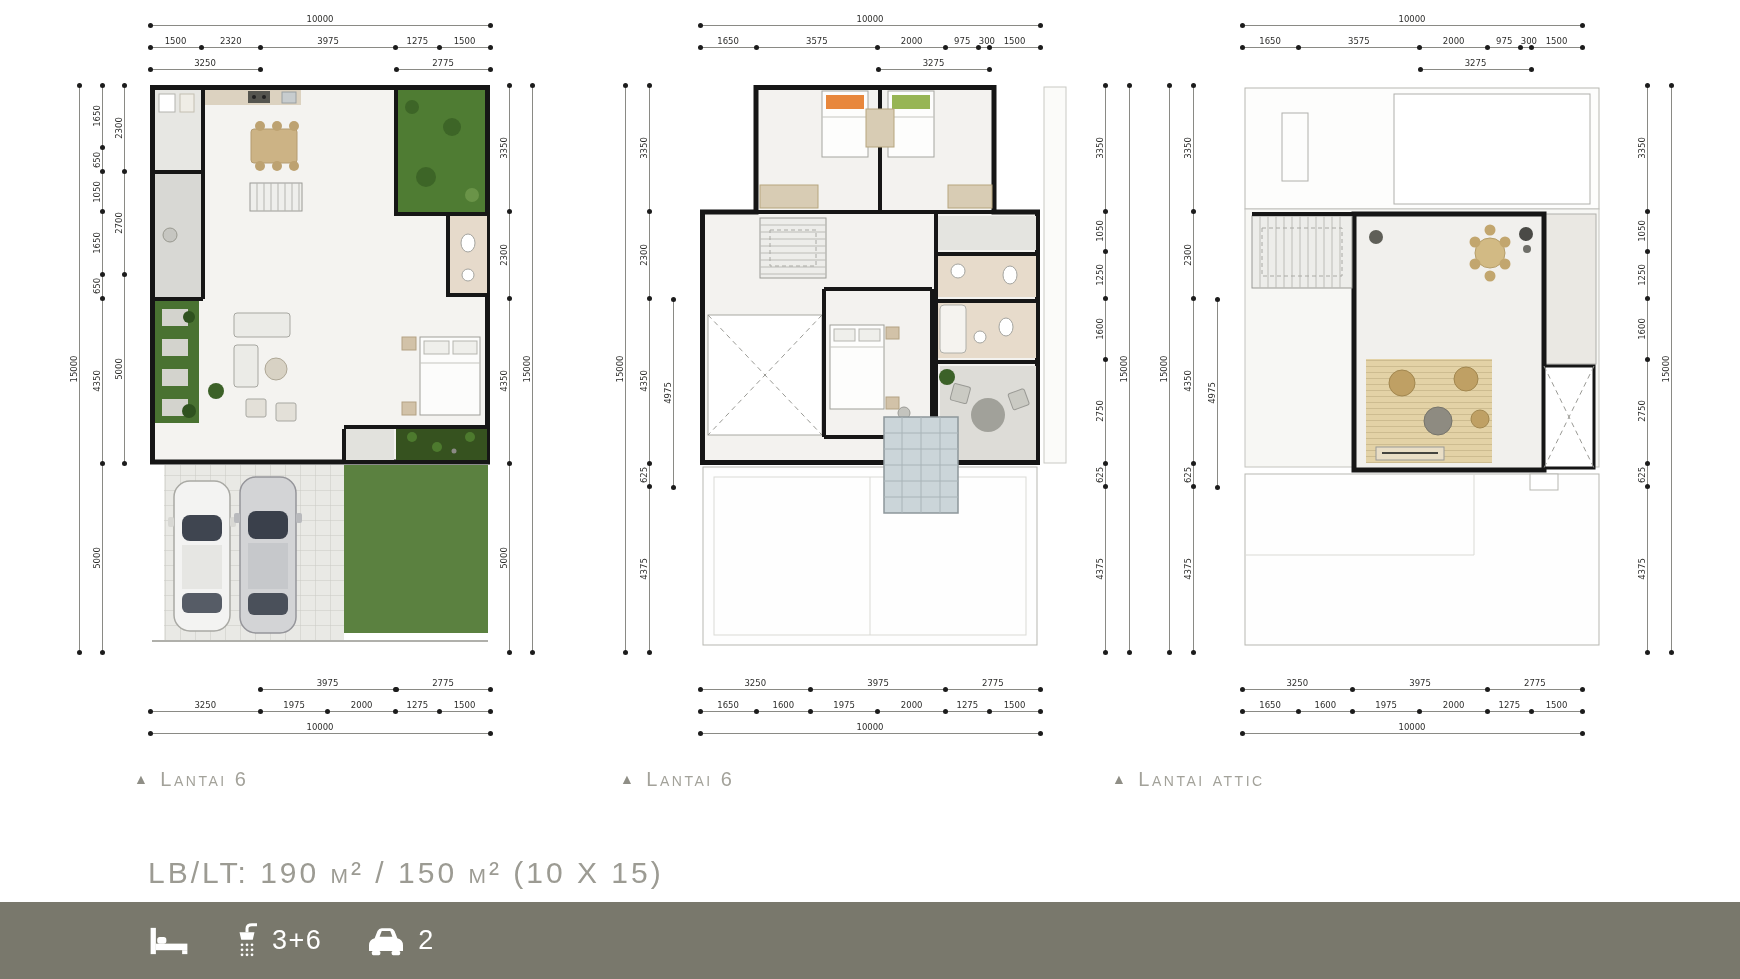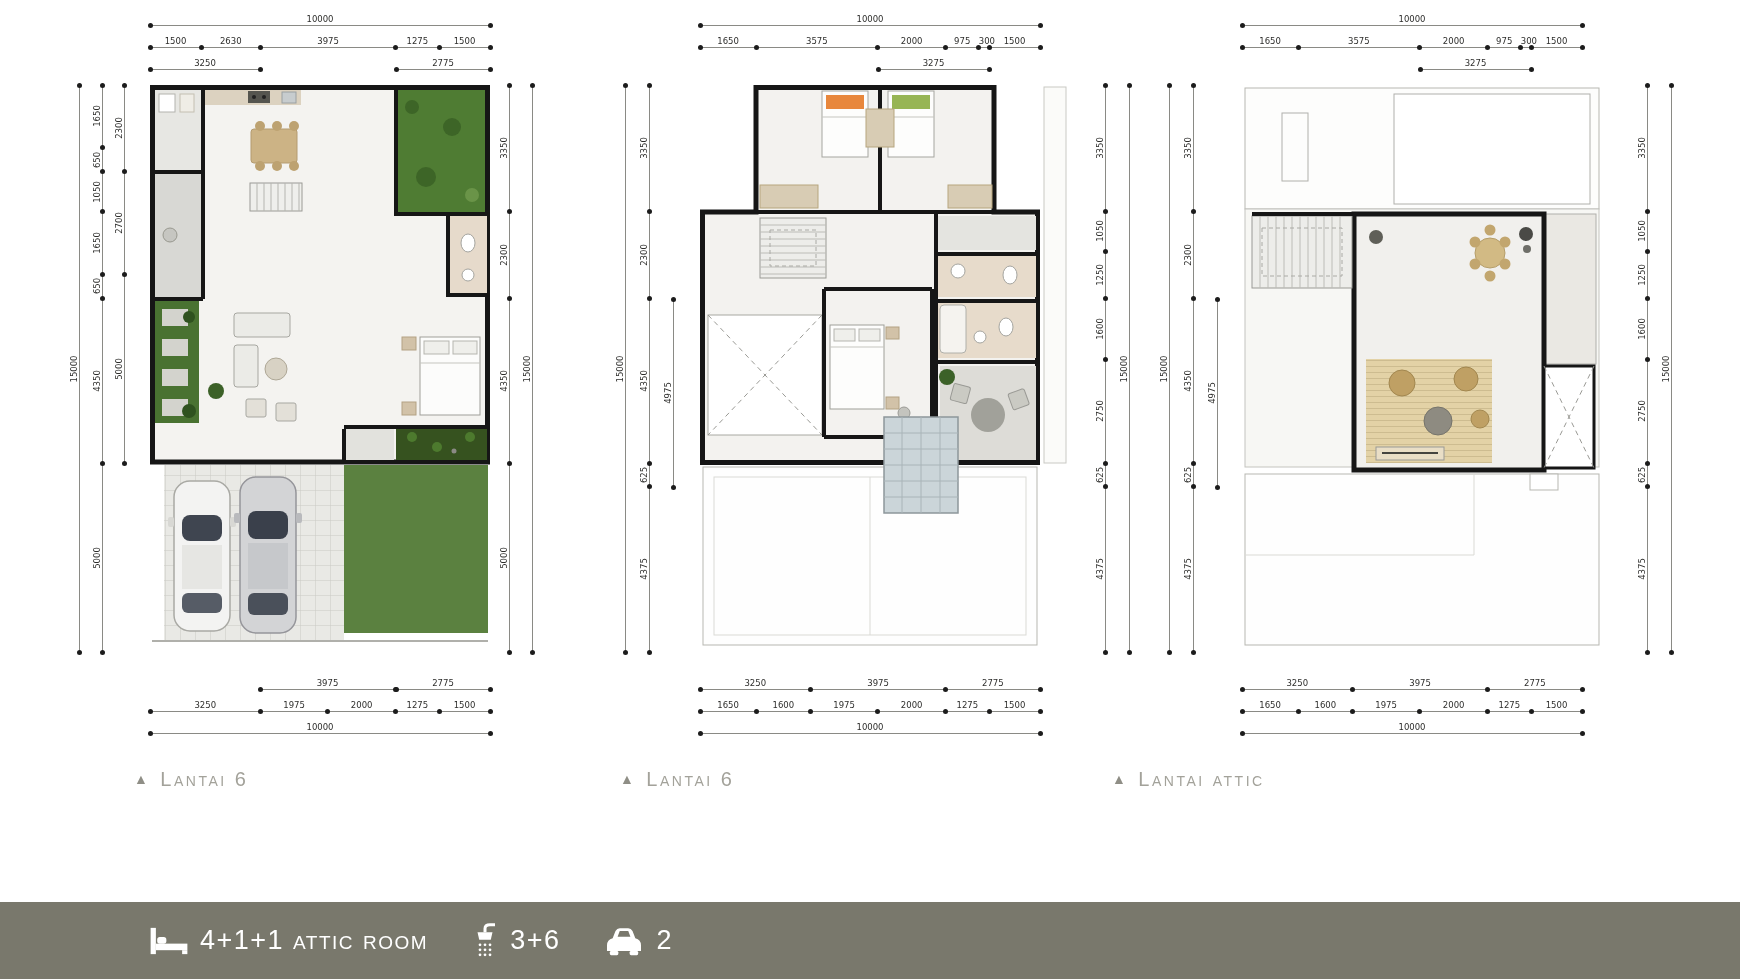--- a/index.html
+++ b/index.html
@@ -313,21 +313,21 @@
   <div class="hdim" style="left:150px;top:14px;width:340px">
       <div class="hseg" style="flex-grow: 10000;">
         <span class="dim-num">10000</span>
       </div>
     </div>
   <div class="hdim" style="left:150px;top:36px;width:340px">
       <div class="hseg" style="flex-grow: 1500;">
         <span class="dim-num">1500</span>
       </div>
       <div class="hseg" style="flex-grow: 1750;">
-        <span class="dim-num">2630</span>
+        <span class="dim-num">2320</span>
       </div>
       <div class="hseg" style="flex-grow: 3975;">
         <span class="dim-num">3975</span>
       </div>
       <div class="hseg" style="flex-grow: 1275;">
         <span class="dim-num">1275</span>
       </div>
       <div class="hseg" style="flex-grow: 1500;">
         <span class="dim-num">1500</span>
       </div>
@@ -680,30 +680,30 @@
   <div class="plan-label" style="left:134px">
     <span class="tri">▲</span><span>Lantai 6</span>
   </div>
   <div class="plan-label" style="left:620px">
     <span class="tri">▲</span><span>Lantai 6</span>
   </div>
   <div class="plan-label" style="left:1112px">
     <span class="tri">▲</span><span>Lantai attic</span>
   </div>
 
+  <div class="area-line">LB/LT: 190 m² / 150 m²  (10 X 15)</div>
 
   <div class="footer-bar">
     <span class="spec">
       <svg width="42" height="32" viewBox="0 0 32 24" fill="#ffffff">
         <rect x="2" y="2" width="4" height="20"></rect>
         <rect x="7" y="9" width="7" height="5" rx="2"></rect>
         <rect x="6" y="14" width="24" height="5"></rect>
         <rect x="26" y="19" width="4" height="3"></rect>
       </svg>
-      <span>4+1+1 attic room</span>
     </span>
     <span class="spec">
       <svg width="30" height="38" viewBox="0 0 24 30">
         <path d="M12 8V5q0-3 4-3h4" fill="none" stroke="#ffffff" stroke-width="2.4"></path>
         <path d="M6 8h12l-1.4 6H7.4Z" fill="#ffffff"></path>
         <g fill="#ffffff">
           <circle cx="8" cy="18" r="1.1"></circle>
             <circle cx="12" cy="18" r="1.1"></circle>
             <circle cx="16" cy="18" r="1.1"></circle>
           <circle cx="8" cy="22" r="1.1"></circle>

